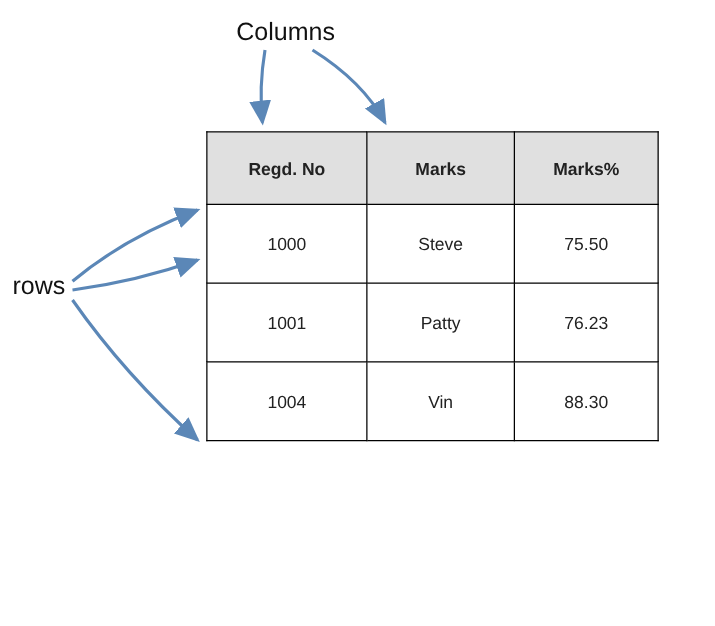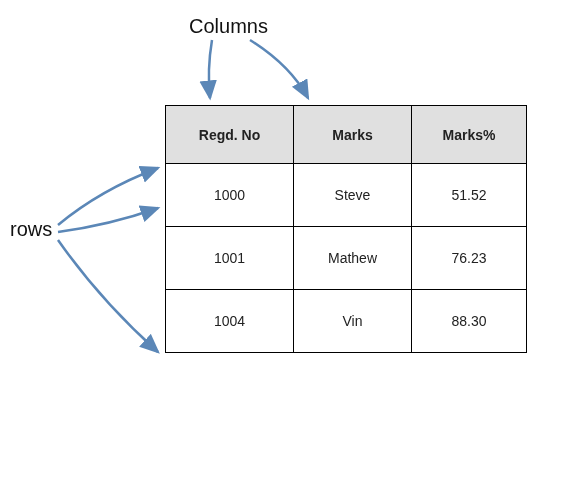--- a/index.html
+++ b/index.html
@@ -85,25 +85,25 @@
     <tr>
       <th class="col-regd">Regd. No</th>
       <th class="col-name">Marks</th>
       <th class="col-marks">Marks%</th>
     </tr>
   </thead>
   <tbody>
     <tr>
       <td>1000</td>
       <td>Steve</td>
-      <td>51.52</td>
+      <td>75.50</td>
     </tr>
     <tr>
       <td>1001</td>
-      <td>Mathew</td>
+      <td>Patty</td>
       <td>76.23</td>
     </tr>
     <tr>
       <td>1004</td>
       <td>Vin</td>
       <td>88.30</td>
     </tr>
   </tbody>
 </table>
 

